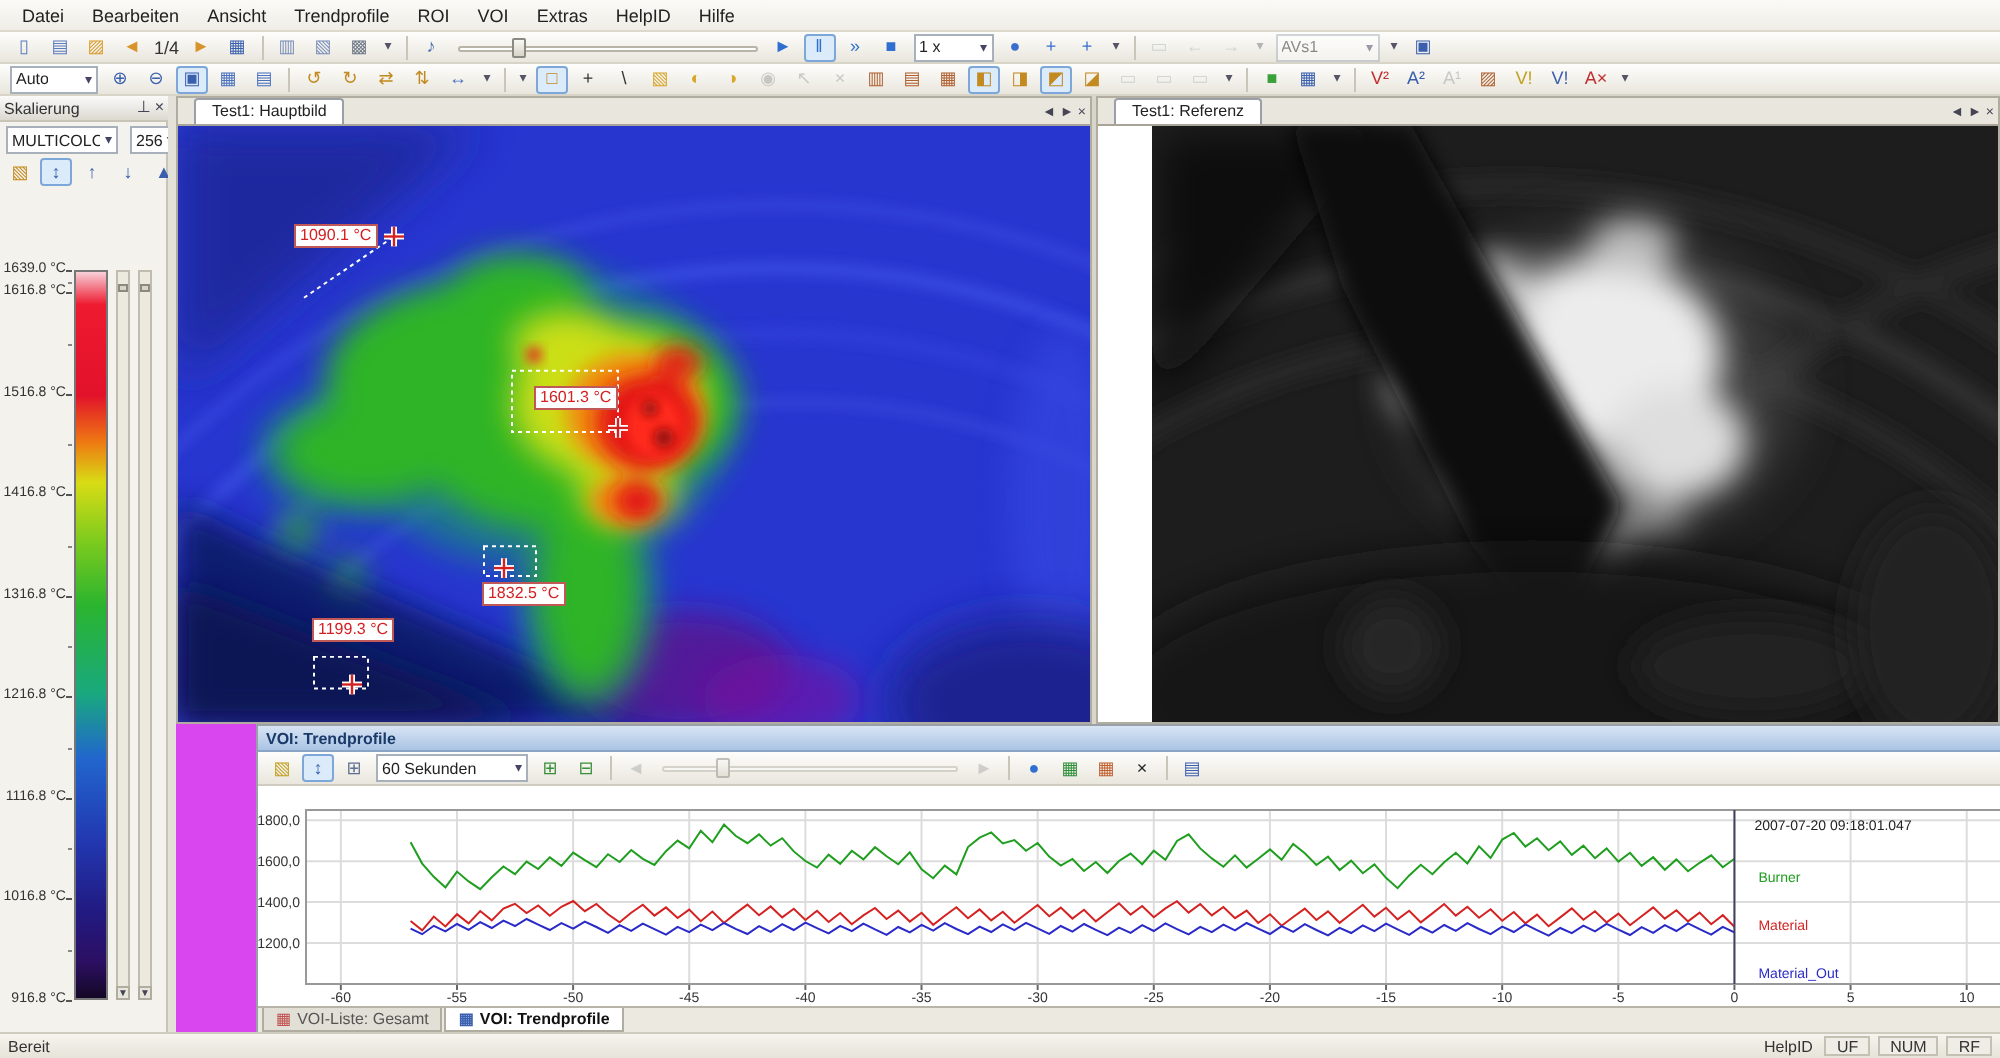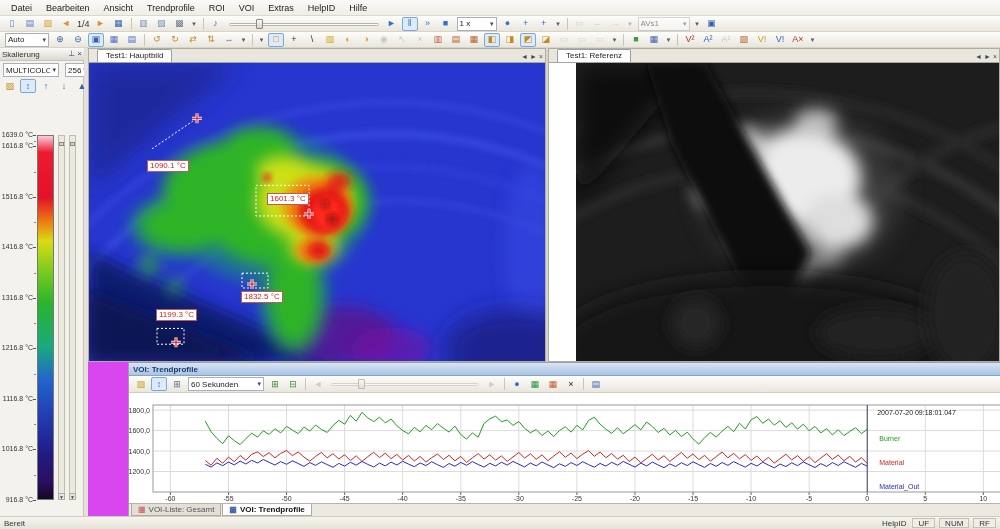--- a/index.html
+++ b/index.html
@@ -487,21 +487,21 @@
           <line x1="163" y1="219" x2="163" y2="229" stroke="#fff" stroke-width="3"></line>
           <line x1="158" y1="224" x2="168" y2="224" stroke="#d42020" stroke-width="1.2"></line>
           <line x1="163" y1="219" x2="163" y2="229" stroke="#d42020" stroke-width="1.2"></line>
           <rect x="68" y="269" width="27" height="16" fill="none" stroke="#fff" stroke-width="1" stroke-dasharray="2,2"></rect>
           <line x1="82" y1="283" x2="92" y2="283" stroke="#fff" stroke-width="3"></line>
           <line x1="87" y1="278" x2="87" y2="288" stroke="#fff" stroke-width="3"></line>
           <line x1="82" y1="283" x2="92" y2="283" stroke="#d42020" stroke-width="1.2"></line>
           <line x1="87" y1="278" x2="87" y2="288" stroke="#d42020" stroke-width="1.2"></line>
         </svg>
       <div id="thermal-labels">
-          <div class="temp-label" style="left: 12.7193%; top: 16.5563%; margin-top: 48px;">1090.1 °C</div>
+          <div class="temp-label" style="left: 12.7193%; top: 16.5563%;">1090.1 °C</div>
           <div class="temp-label" style="left: 39.0351%; top: 43.7086%;">1601.3 °C</div>
           <div class="temp-label" style="left: 33.3333%; top: 76.4901%;">1832.5 °C</div>
           <div class="temp-label" style="left: 14.693%; top: 82.4503%;">1199.3 °C</div>
         </div>
     </div>
   </div>
   <div id="gap-mid"></div>
 
   <div id="win-right">
     <div class="tabstrip">

